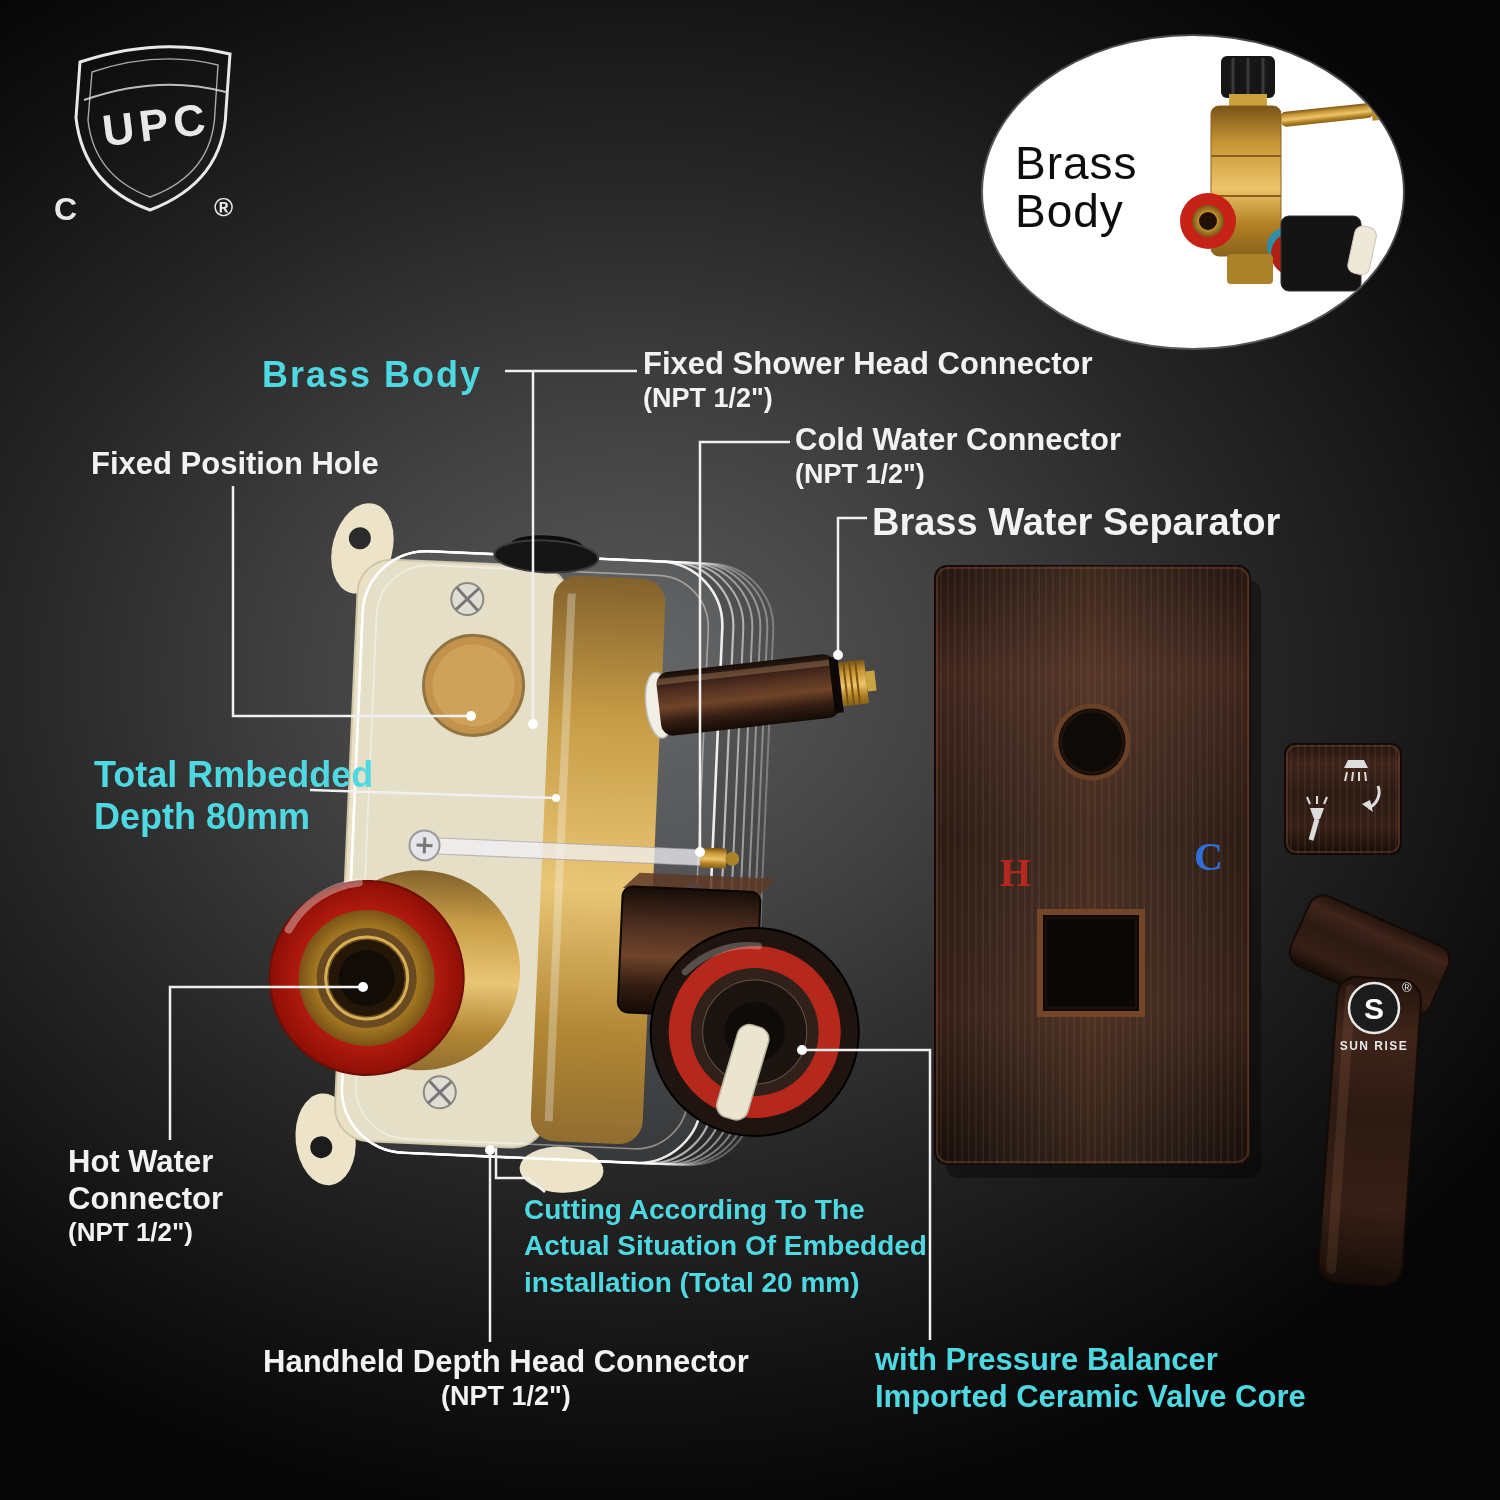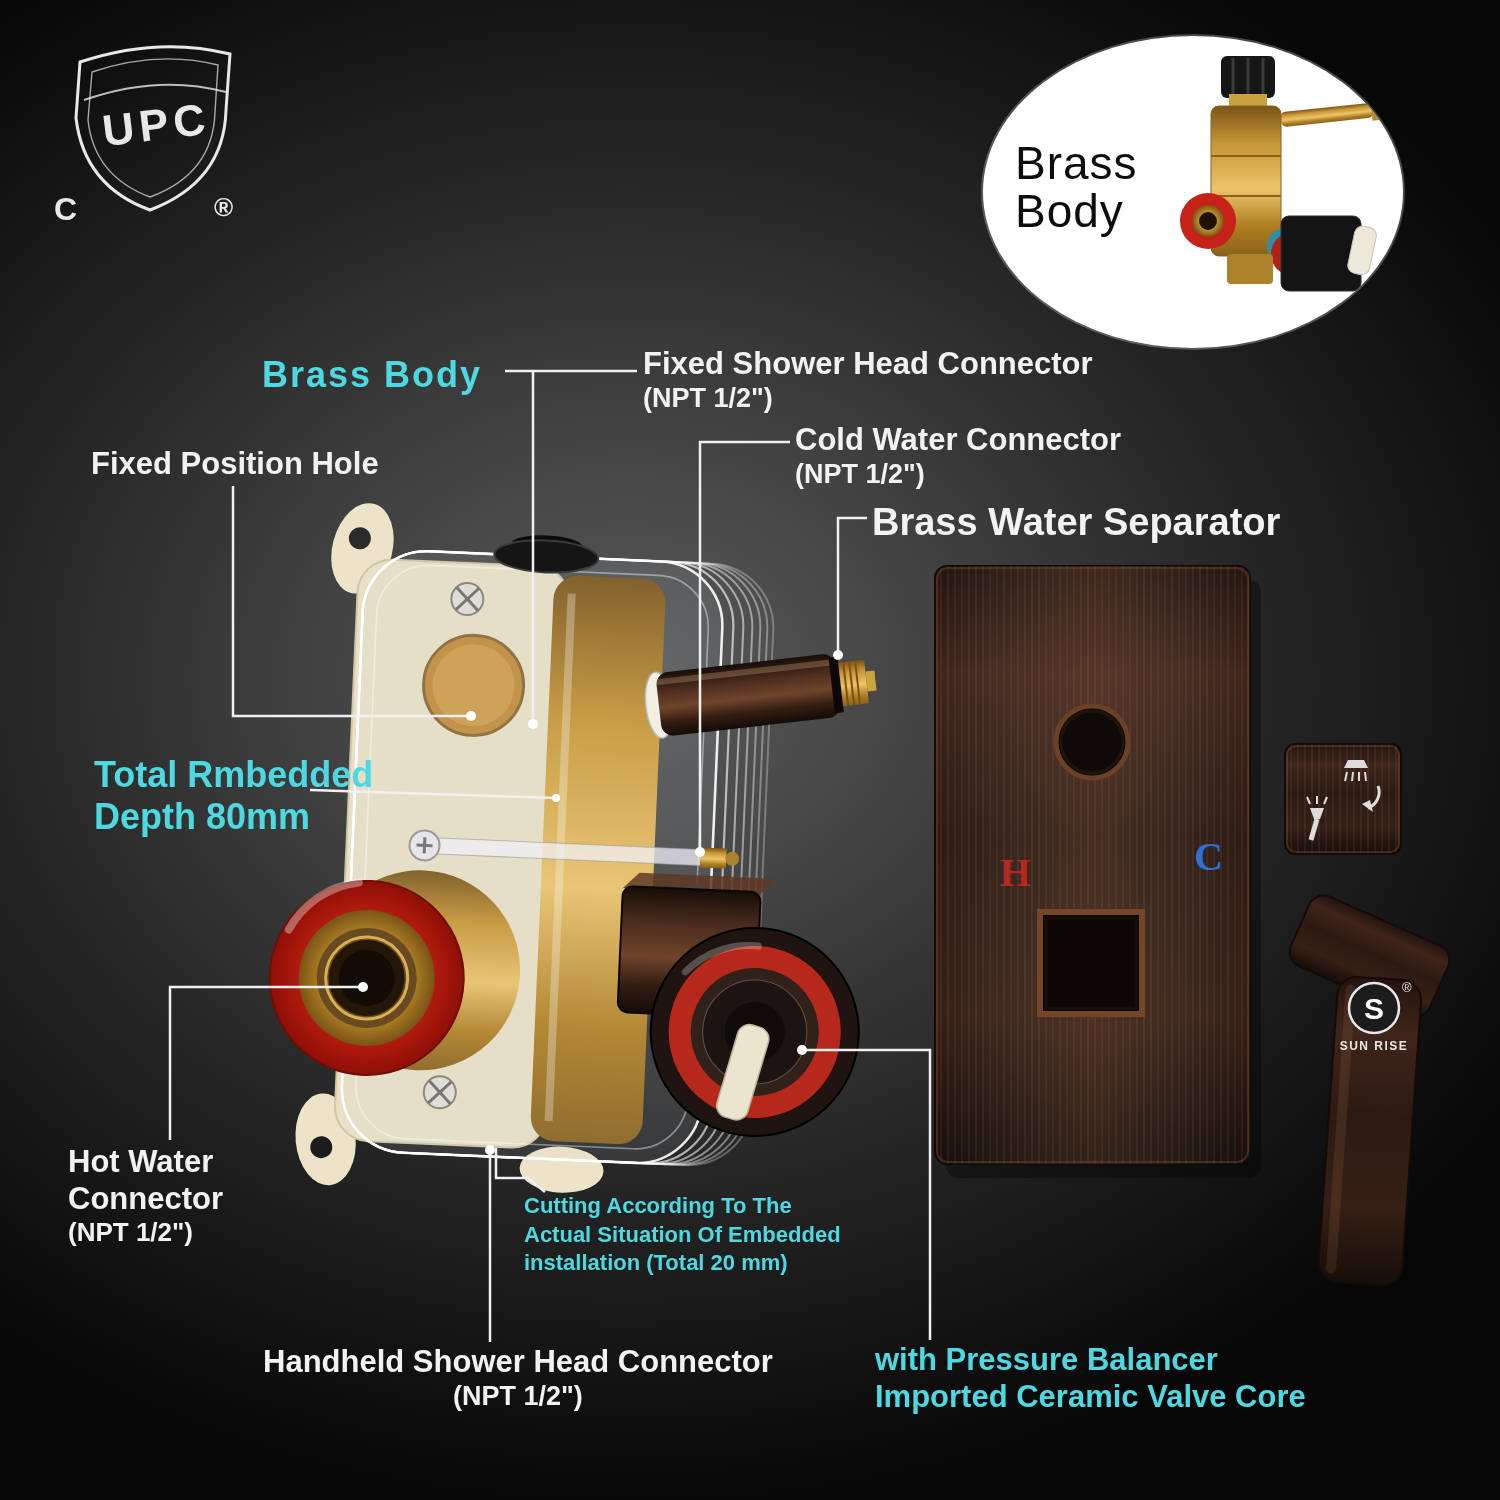--- a/index.html
+++ b/index.html
@@ -311,28 +311,28 @@
     <div>Total Rmbedded</div>
     <div>Depth 80mm</div>
   </div>
 
   <div class="callout" style="left:68px;top:1144px;font-size:31px;">
     <div>Hot Water</div>
     <div>Connector</div>
     <div class="spec" style="font-size:26px;">(NPT 1/2")</div>
   </div>
 
-  <div class="callout cyan" style="left:524px;top:1192px;font-size:22px;line-height:1.3;">
+  <div class="callout cyan" style="left:524px;top:1192px;font-size:28px;line-height:1.3;">
     <div>Cutting According To The</div>
     <div>Actual Situation Of Embedded</div>
     <div>installation (Total 20 mm)</div>
   </div>
 
   <div class="callout" style="left:263px;top:1344px;font-size:31px;">
-    <div>Handheld Shower Head Connector</div>
+    <div>Handheld Depth Head Connector</div>
     <div class="spec" style="font-size:27px;text-align:center;">(NPT 1/2")</div>
   </div>
 
   <div class="callout cyan" style="left:875px;top:1342px;font-size:31px;">
     <div>with Pressure Balancer</div>
     <div>Imported Ceramic Valve Core</div>
   </div>
 
 </div>
 

